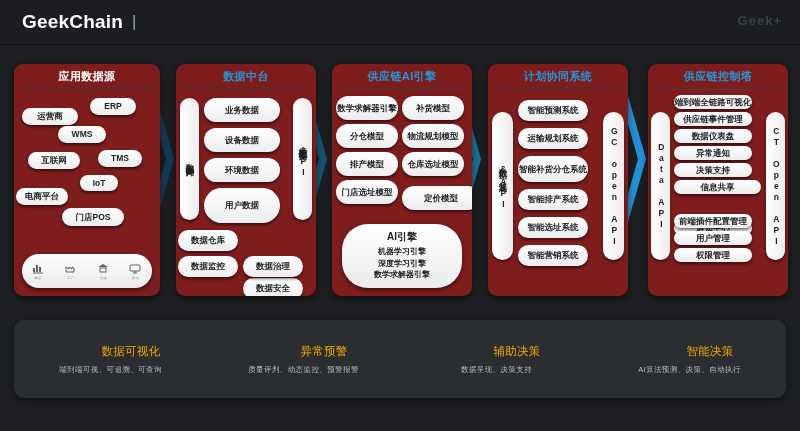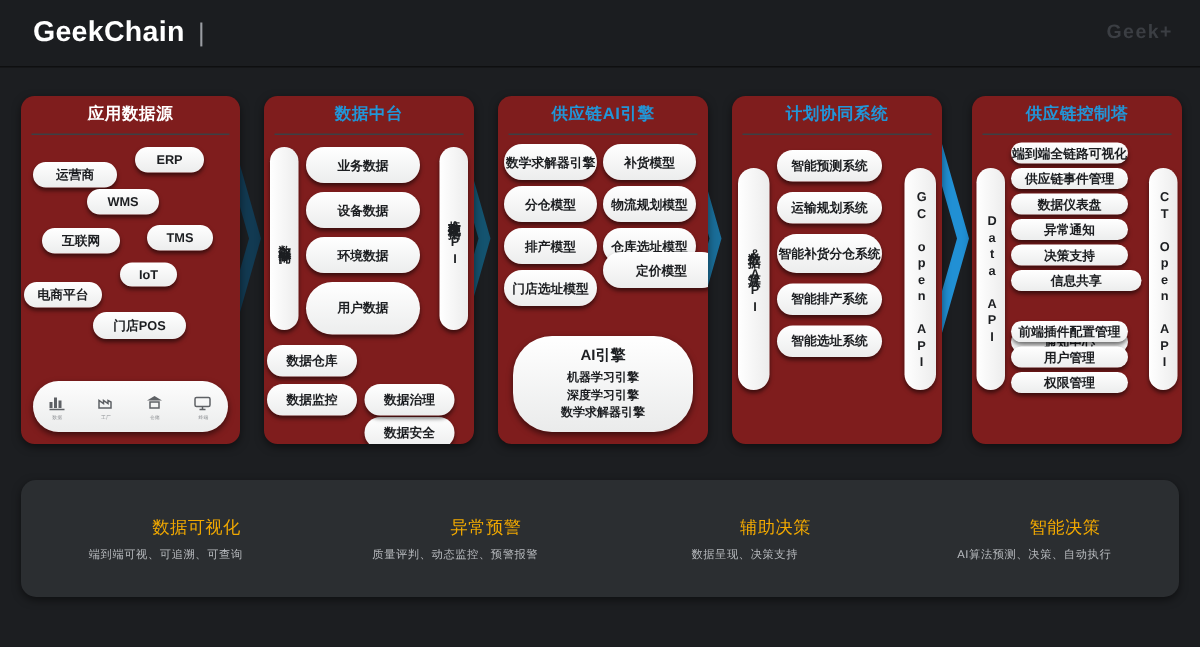--- a/index.html
+++ b/index.html
@@ -223,21 +223,21 @@
     <div class="card-title">供应链AI引擎</div>
     <div class="card-rule"></div>
     <div class="card-body">
       <div class="pill abs" style="left:4px;  top:6px;  width:62px; height:24px;">数学求解器引擎</div>
       <div class="pill abs" style="left:4px;  top:34px; width:62px; height:24px;">分仓模型</div>
       <div class="pill abs" style="left:4px;  top:62px; width:62px; height:24px;">排产模型</div>
       <div class="pill abs" style="left:4px;  top:90px; width:62px; height:24px;">门店选址模型</div>
       <div class="pill abs" style="left:70px; top:6px;  width:62px; height:24px;font-family:Liberation Serif, serif;">补货模型</div>
       <div class="pill abs" style="left:70px; top:34px; width:62px; height:24px;">物流规划模型</div>
       <div class="pill abs" style="left:70px; top:62px; width:62px; height:24px;">仓库选址模型</div>
-      <div class="pill abs" style="left:70px; top:78px; width:78px; height:24px;">定价模型</div>
+      <div class="pill abs" style="left:70px; top:96px; width:78px; height:24px;">定价模型</div>
 
       <div class="ai-box">
         <div class="ai-title">AI引擎</div>
         <div class="ai-line">机器学习引擎</div>
         <div class="ai-line">深度学习引擎</div>
         <div class="ai-line">数学求解器引擎</div>
       </div>
     </div>
   </div>
 
@@ -249,20 +249,21 @@
         <span>数据&amp;算法API</span>
       </div>
       <div class="vpill" style="right:4px; top:22px; width:21px; height:148px;">
         <span>GC open API</span>
       </div>
       <div class="pill abs" style="left:30px; top:10px;  width:70px; height:21px;">智能预测系统</div>
       <div class="pill abs" style="left:30px; top:38px;  width:70px; height:21px;">运输规划系统</div>
       <div class="pill abs" style="left:30px; top:66px;  width:70px; height:26px;">智能补货分仓系统</div>
       <div class="pill abs" style="left:30px; top:99px;  width:70px; height:21px;">智能排产系统</div>
       <div class="pill abs" style="left:30px; top:127px; width:70px; height:21px;">智能选址系统</div>
+      <div class="pill abs" style="left:30px; top:155px; width:70px; height:21px;">智能营销系统</div>
     </div>
   </div>
 
   <div class="card" style="left:648px; width:140px; height:232px;">
     <div class="card-title">供应链控制塔</div>
     <div class="card-rule"></div>
     <div class="card-body">
       <div class="vpill" style="left:3px; top:22px; width:19px; height:148px;">
         <span>Data API</span>
       </div>

